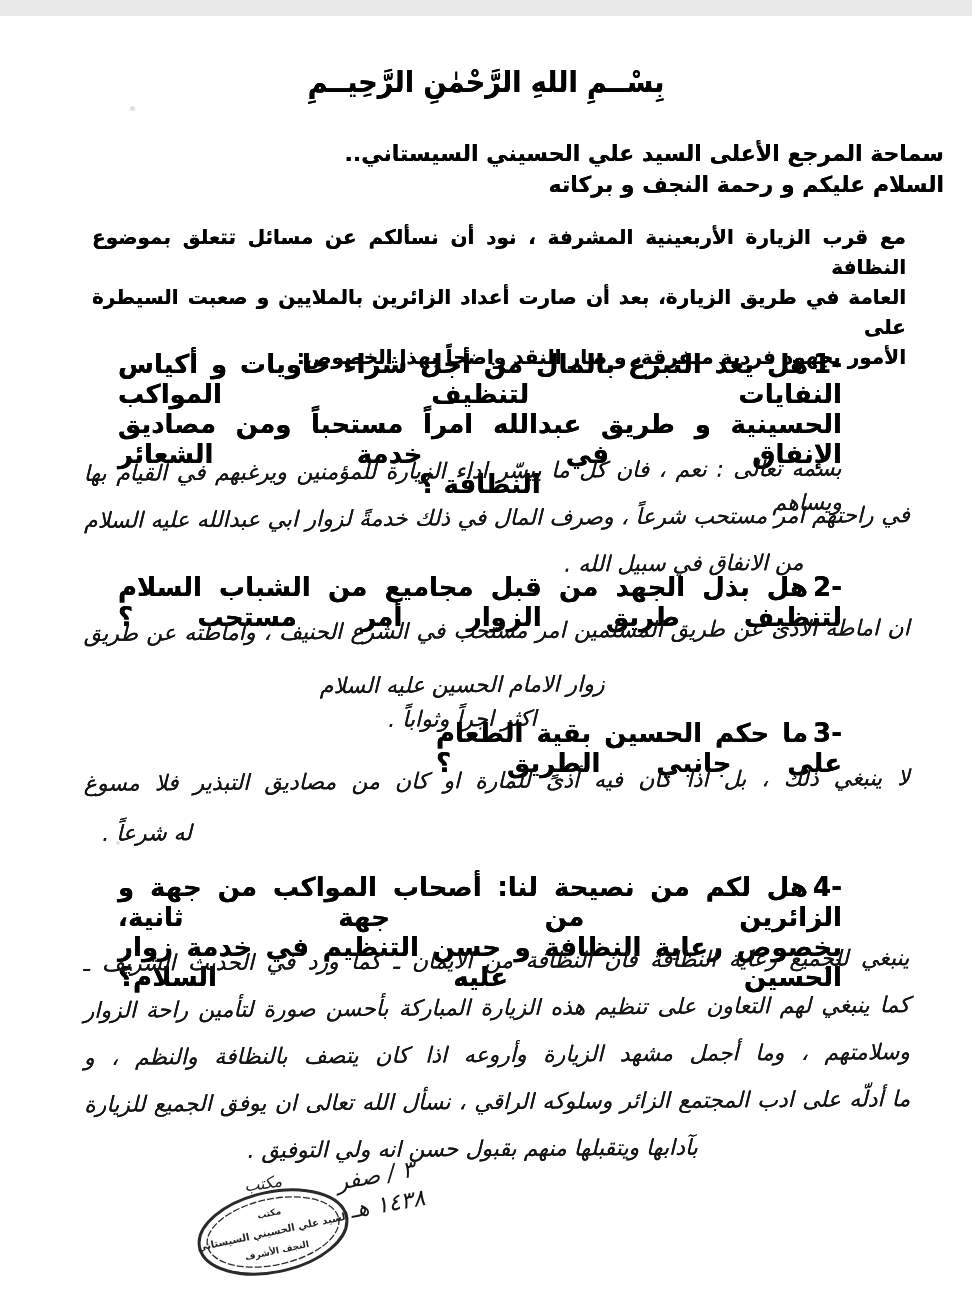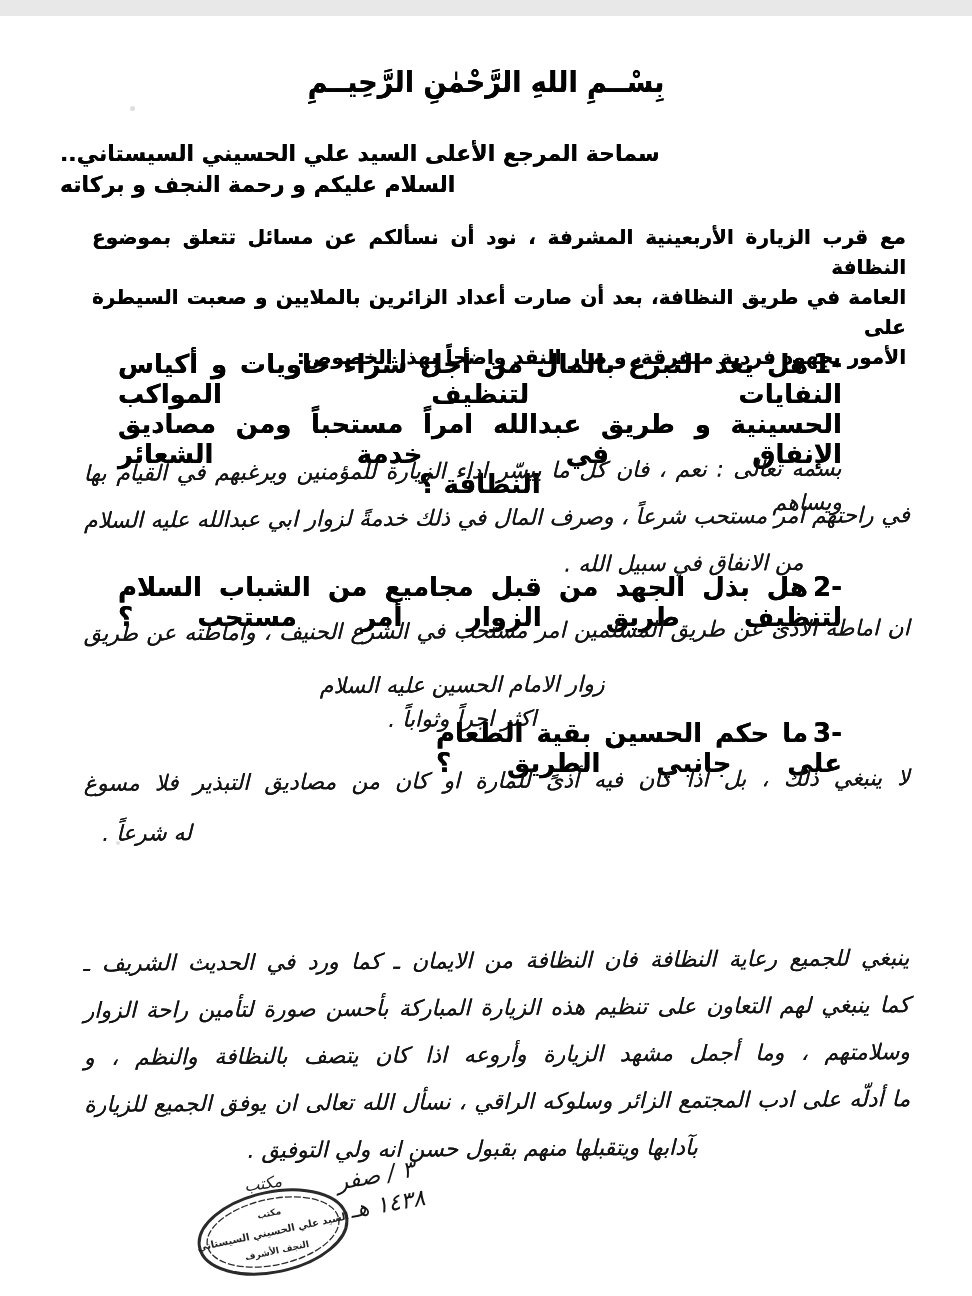--- a/index.html
+++ b/index.html
@@ -16,21 +16,21 @@
   
   .typed{font-weight:bold;color:#030303;text-shadow:0 0 .4px #000;}
   .basmala{
     position:absolute;top:50px;left:0;right:0;
     text-align:center;
     font-size:27px;font-weight:bold;
     transform:scaleY(1.08);
     letter-spacing:-1px;
   }
   .salutation{position:absolute;top:122px;right:28px;left:60px;
-    font-size:22px;line-height:31px;text-align:left;}
+    font-size:22px;line-height:31px;text-align:right;}
   .intro{position:absolute;top:206px;right:66px;left:92px;
     font-size:20px;line-height:30px;}
   .jline{text-align:justify;-moz-text-align-last:justify;text-align-last:justify;}
   .rline{text-align:right;text-align-last:right;}
   .cline{text-align:center;text-align-last:center;}
   .lline{text-align:left;text-align-last:left;}
   .question{position:absolute;right:130px;left:118px;
     font-size:26px;line-height:30px;}
   .qnum{unicode-bidi:isolate;direction:ltr;display:inline-block;margin-left:5px;}
   
@@ -78,21 +78,21 @@
 
   <div class="basmala typed">بِسْــمِ اللهِ الرَّحْمٰنِ الرَّحِيــمِ</div>
 
   <div class="salutation typed">
     <div>سماحة المرجع الأعلى السيد علي الحسيني السيستاني..</div>
     <div>السلام عليكم و رحمة النجف و بركاته</div>
   </div>
 
   <div class="intro typed">
     <div class="jline">مع قرب الزيارة الأربعينية المشرفة ، نود أن نسألكم عن مسائل تتعلق بموضوع النظافة</div>
-    <div class="jline">العامة في طريق النظافة، بعد أن صارت أعداد الزائرين بالملايين و صعبت السيطرة على</div>
+    <div class="jline">العامة في طريق الزيارة، بعد أن صارت أعداد الزائرين بالملايين و صعبت السيطرة على</div>
     <div class="rline">الأمور بجهود فردية متفرقة، و صار النقد واضحاً بهذا الخصوص:</div>
   </div>
 
   <div class="question typed" style="top:333px;">
     <div class="jline">
       <span class="qnum">1-</span><span>هل يعد التبرع بالمال من أجل شراء حاويات و أكياس النفايات لتنظيف المواكب</span>
     </div>
     <div class="jline">الحسينية و طريق عبدالله امراً مستحباً ومن مصاديق الإنفاق في خدمة الشعائر</div>
     <div class="cline">النظافة ؟</div>
   </div>
@@ -118,20 +118,26 @@
     <div class="jline">
       <span class="qnum">3-</span><span>ما حكم الحسين بقية الطعام على جانبي الطريق ؟</span>
     </div>
   </div>
 
   <div class="hand a3" style="top:748px;">
     <div class="jline l1">لا ينبغي ذلك ، بل اذا كان فيه أذىً للمارة او كان من مصاديق التبذير فلا مسوغ</div>
     <div class="lline l2">له شرعاً .</div>
   </div>
 
+  <div class="question typed" style="top:856px;">
+    <div class="jline">
+      <span class="qnum">4-</span><span>هل لكم من نصيحة لنا: أصحاب المواكب من جهة و الزائرين من جهة ثانية،</span>
+    </div>
+    <div class="jline">بخصوص رعاية النظافة و حسن التنظيم في خدمة زوار الحسين عليه السلام؟</div>
+  </div>
 
   <div class="hand a4" style="top:928px;">
     <div class="jline l1">ينبغي للجميع رعاية النظافة فان النظافة من الايمان ـ كما ورد في الحديث الشريف ـ</div>
     <div class="jline l2">كما ينبغي لهم التعاون على تنظيم هذه الزيارة المباركة بأحسن صورة لتأمين راحة الزوار</div>
     <div class="jline l3">وسلامتهم ، وما أجمل مشهد الزيارة وأروعه اذا كان يتصف بالنظافة والنظم ، و</div>
     <div class="jline l4">ما أدلّه على ادب المجتمع الزائر وسلوكه الراقي ، نسأل الله تعالى ان يوفق الجميع للزيارة</div>
     <div class="cline l5">بآدابها ويتقبلها منهم بقبول حسن انه ولي التوفيق .</div>
   </div>
 
   <div class="date-block">

